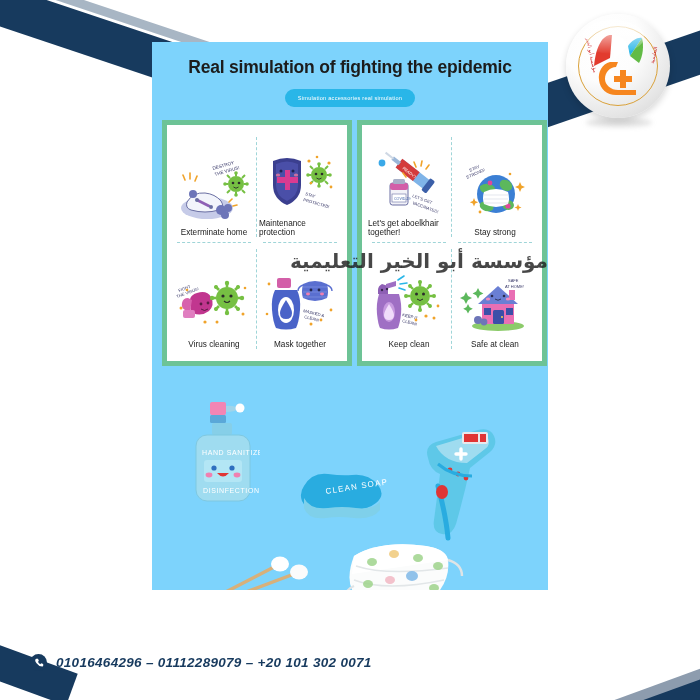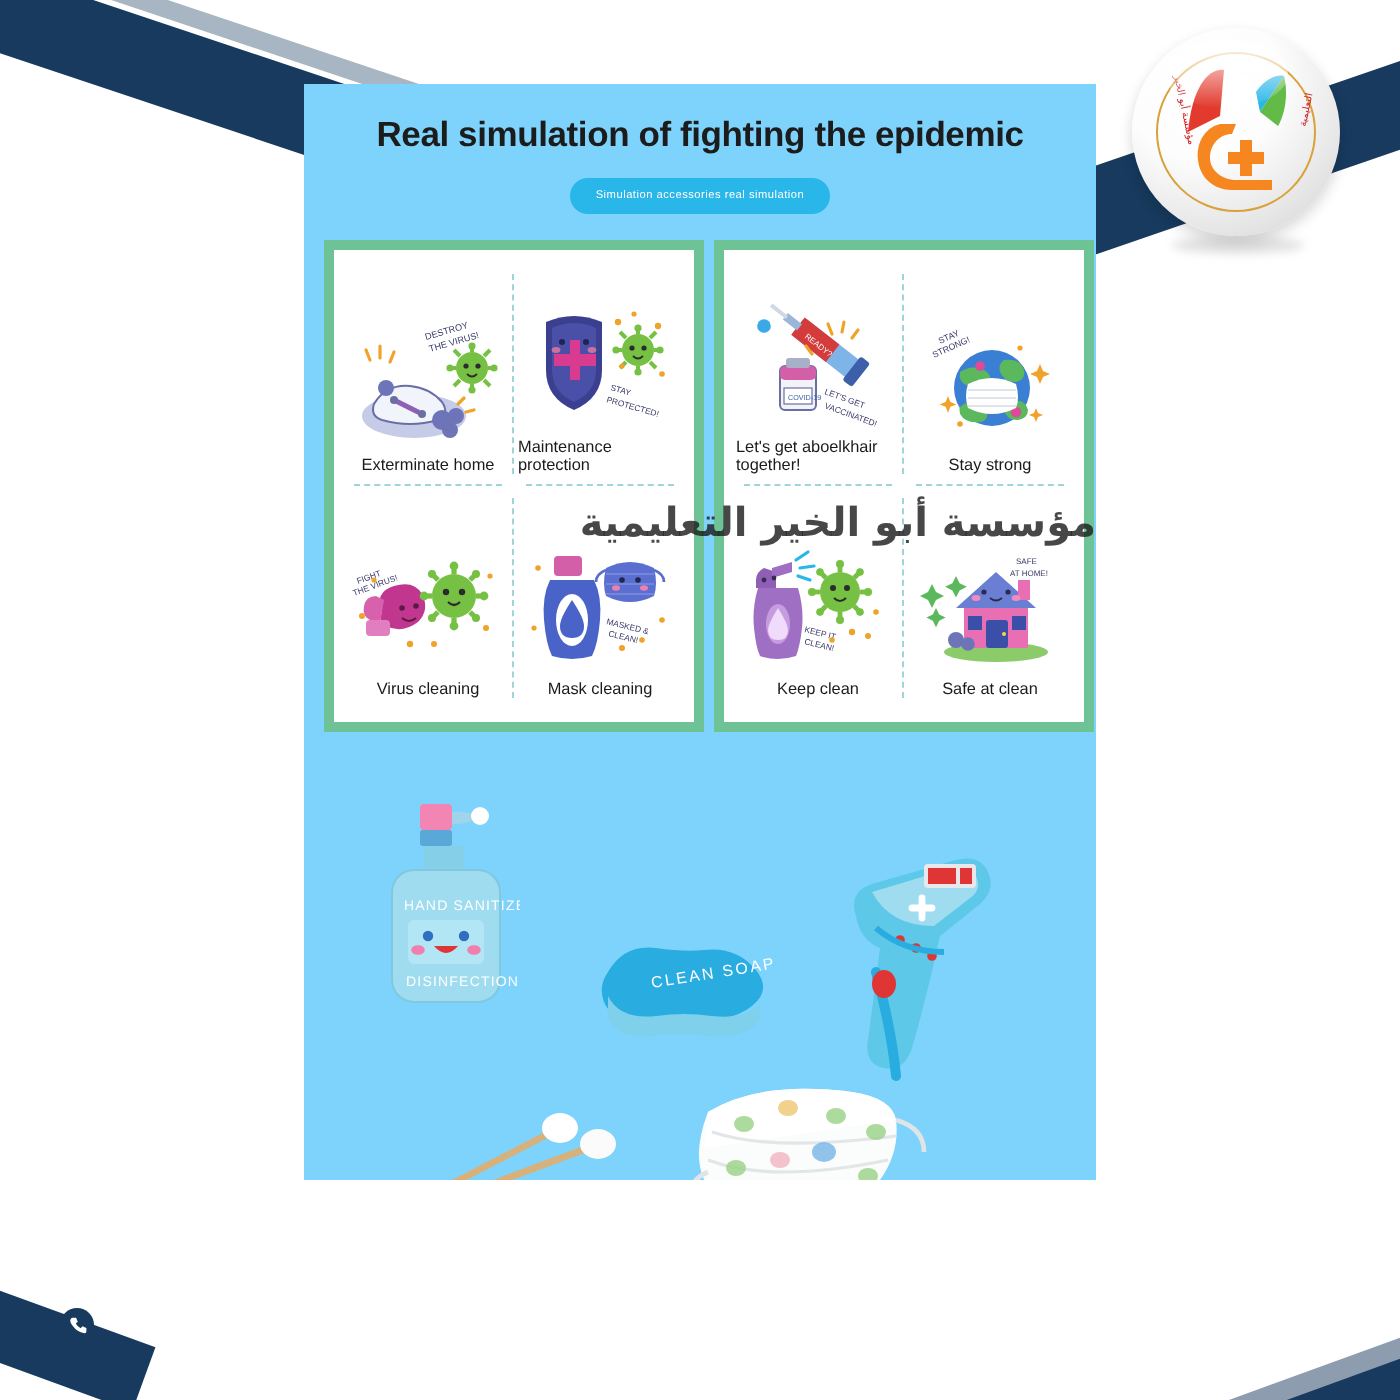--- a/index.html
+++ b/index.html
@@ -394,21 +394,21 @@
             <text x="44" y="42" font-size="4.2" fill="#3a3a6a" transform="rotate(14 44 42)" font-family="Liberation Sans">MASKED &amp;</text>
             <text x="45" y="48" font-size="4.2" fill="#3a3a6a" transform="rotate(14 45 48)" font-family="Liberation Sans">CLEAN!</text>
             <g fill="#f0a32a">
               <circle cx="10" cy="14" r="1.4"></circle>
                 <circle cx="8" cy="44" r="1.3"></circle>
               <circle cx="52" cy="54" r="1.5"></circle>
                 <circle cx="62" cy="50" r="1.4"></circle>
                 <circle cx="72" cy="40" r="1.4"></circle>
             </g>
           </svg>
-          <div class="card-label">Mask cleaning</div>
+          <div class="card-label">Mask together</div>
         </div>
 
       </div>
     </div>
 
     <div class="grid-half">
       <div class="grid-half-inner">
 
         <div class="card sep-r sep-b">
           <svg class="card-art" viewBox="0 0 82 66">
@@ -622,14 +622,15 @@
   </div>
 </div>
 
 <div class="footer">
   <div class="footer-row">
     <span class="footer-icon">
       <svg width="10" height="10" viewBox="0 0 16 16">
         <path d="M4 2 L7 2 L8.5 5.5 L6.8 7 q1.6 3 4.2 4.2 L12.5 9.5 L16 11 L16 14 q0 1.6 -1.8 1.4 Q8 14.6 4 9 Q1 5 2.4 3 Q3 2 4 2z" fill="#ffffff" transform="scale(.92) translate(0,-.5)"></path>
       </svg>
     </span>
+    <span class="footer-text">01016464296 – 01112289079 – +20 101 302 0071</span>
   </div>
 </div>
 
 </body></html>

